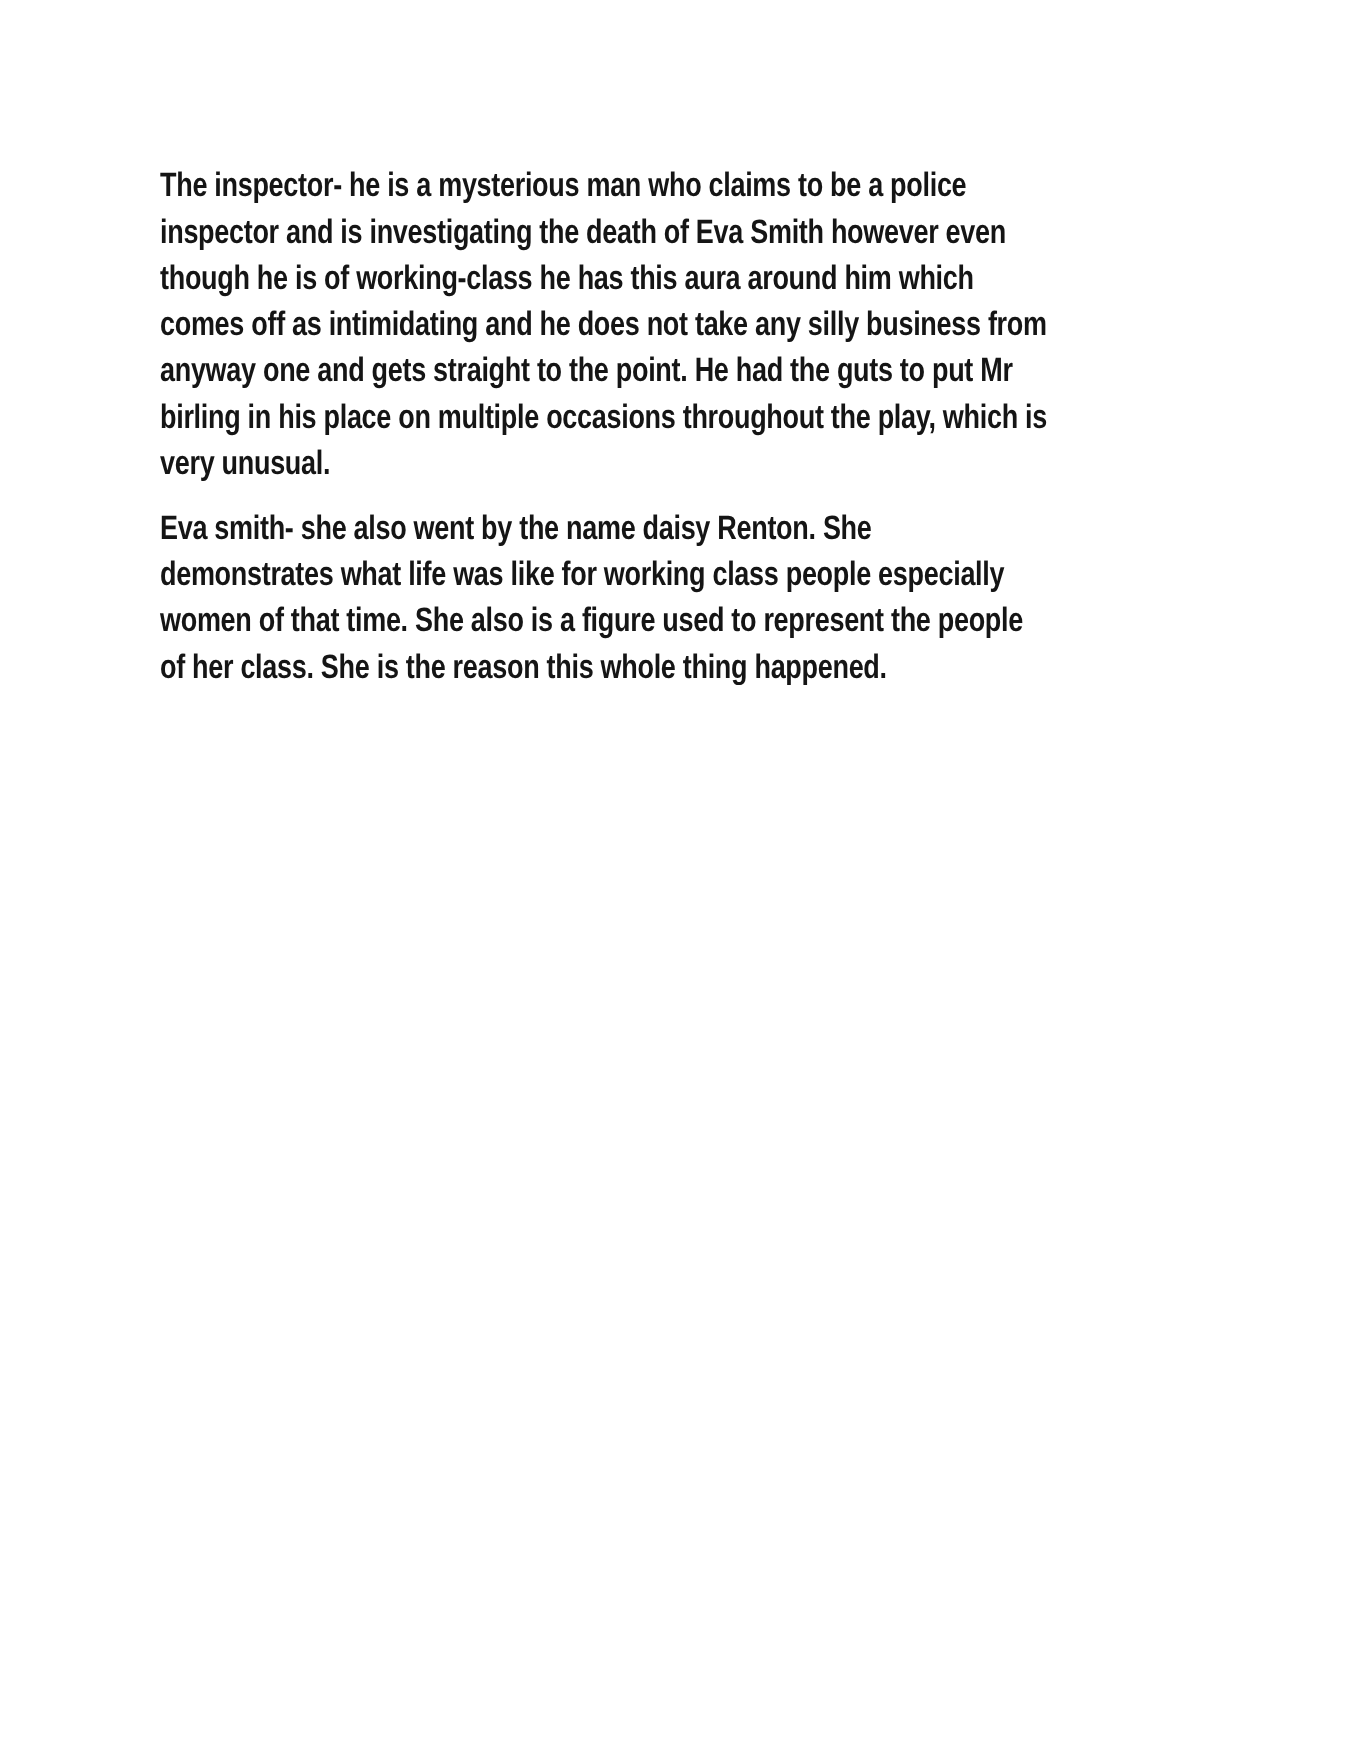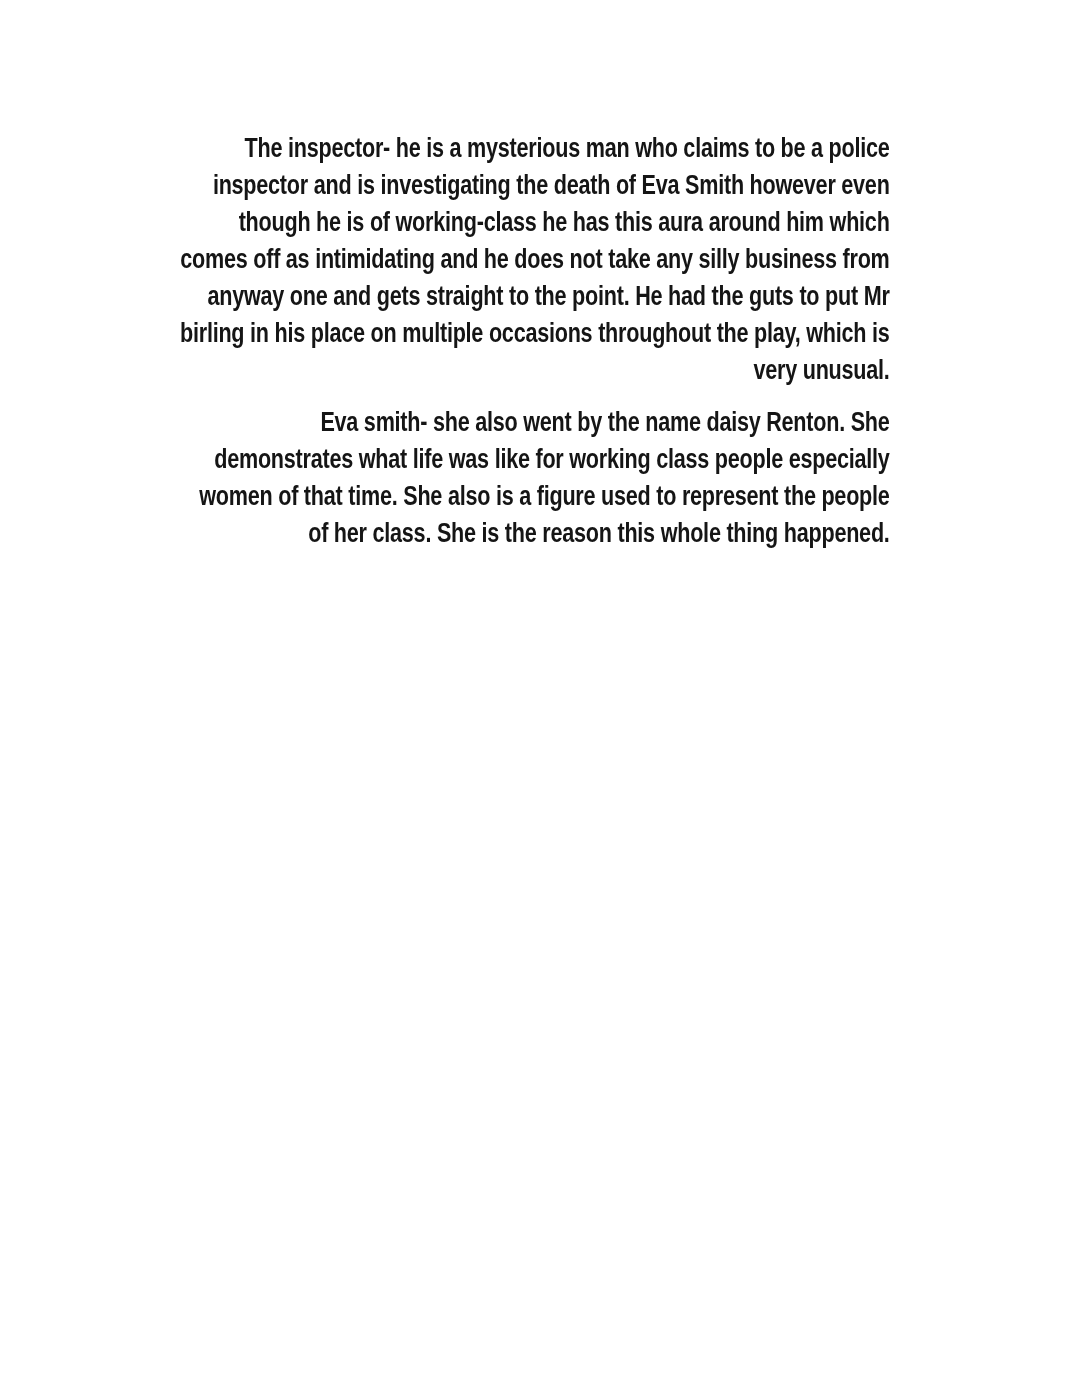--- a/index.html
+++ b/index.html
@@ -12,21 +12,20 @@
     height: 1397px;
     position: relative;
     overflow: hidden;
     font-family: "Liberation Sans", sans-serif;
   }
   .page {
     position: absolute;
     top: 130px;
     left: 128px;
     width: 952px;
-    text-align: right;
   }
   .para {
     font-family: "Liberation Sans", sans-serif;
     font-weight: 700;
     font-size: 27px;
     line-height: 37px;
     color: #151515;
     letter-spacing: -0.3px;
     white-space: nowrap;
     transform: scaleX(0.8);

